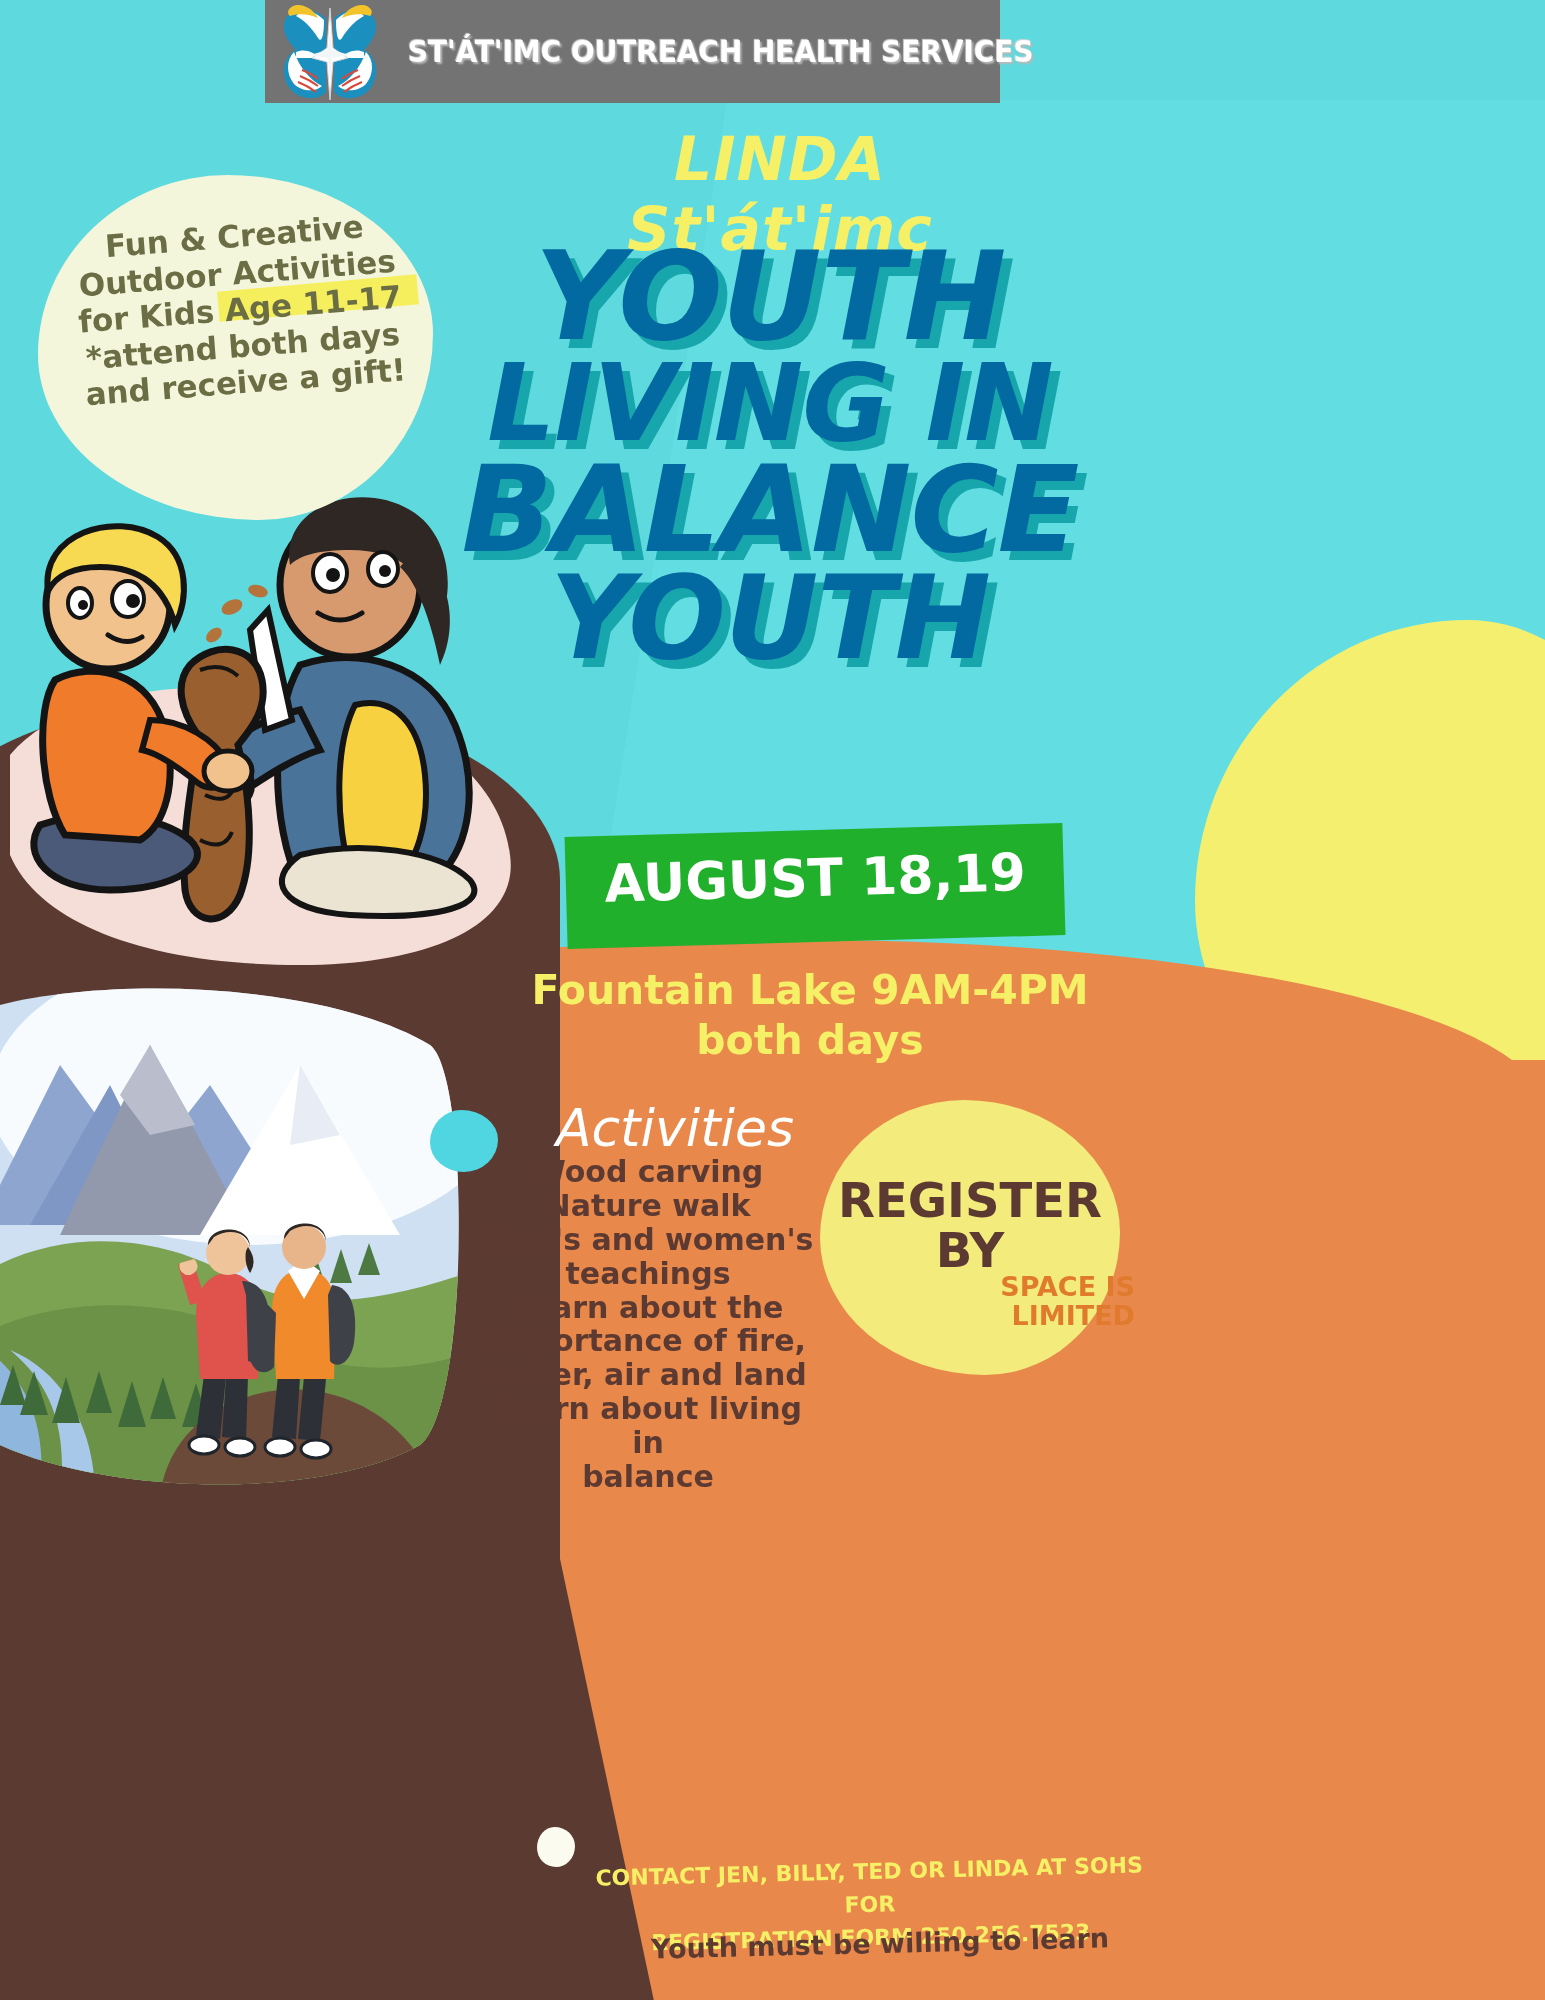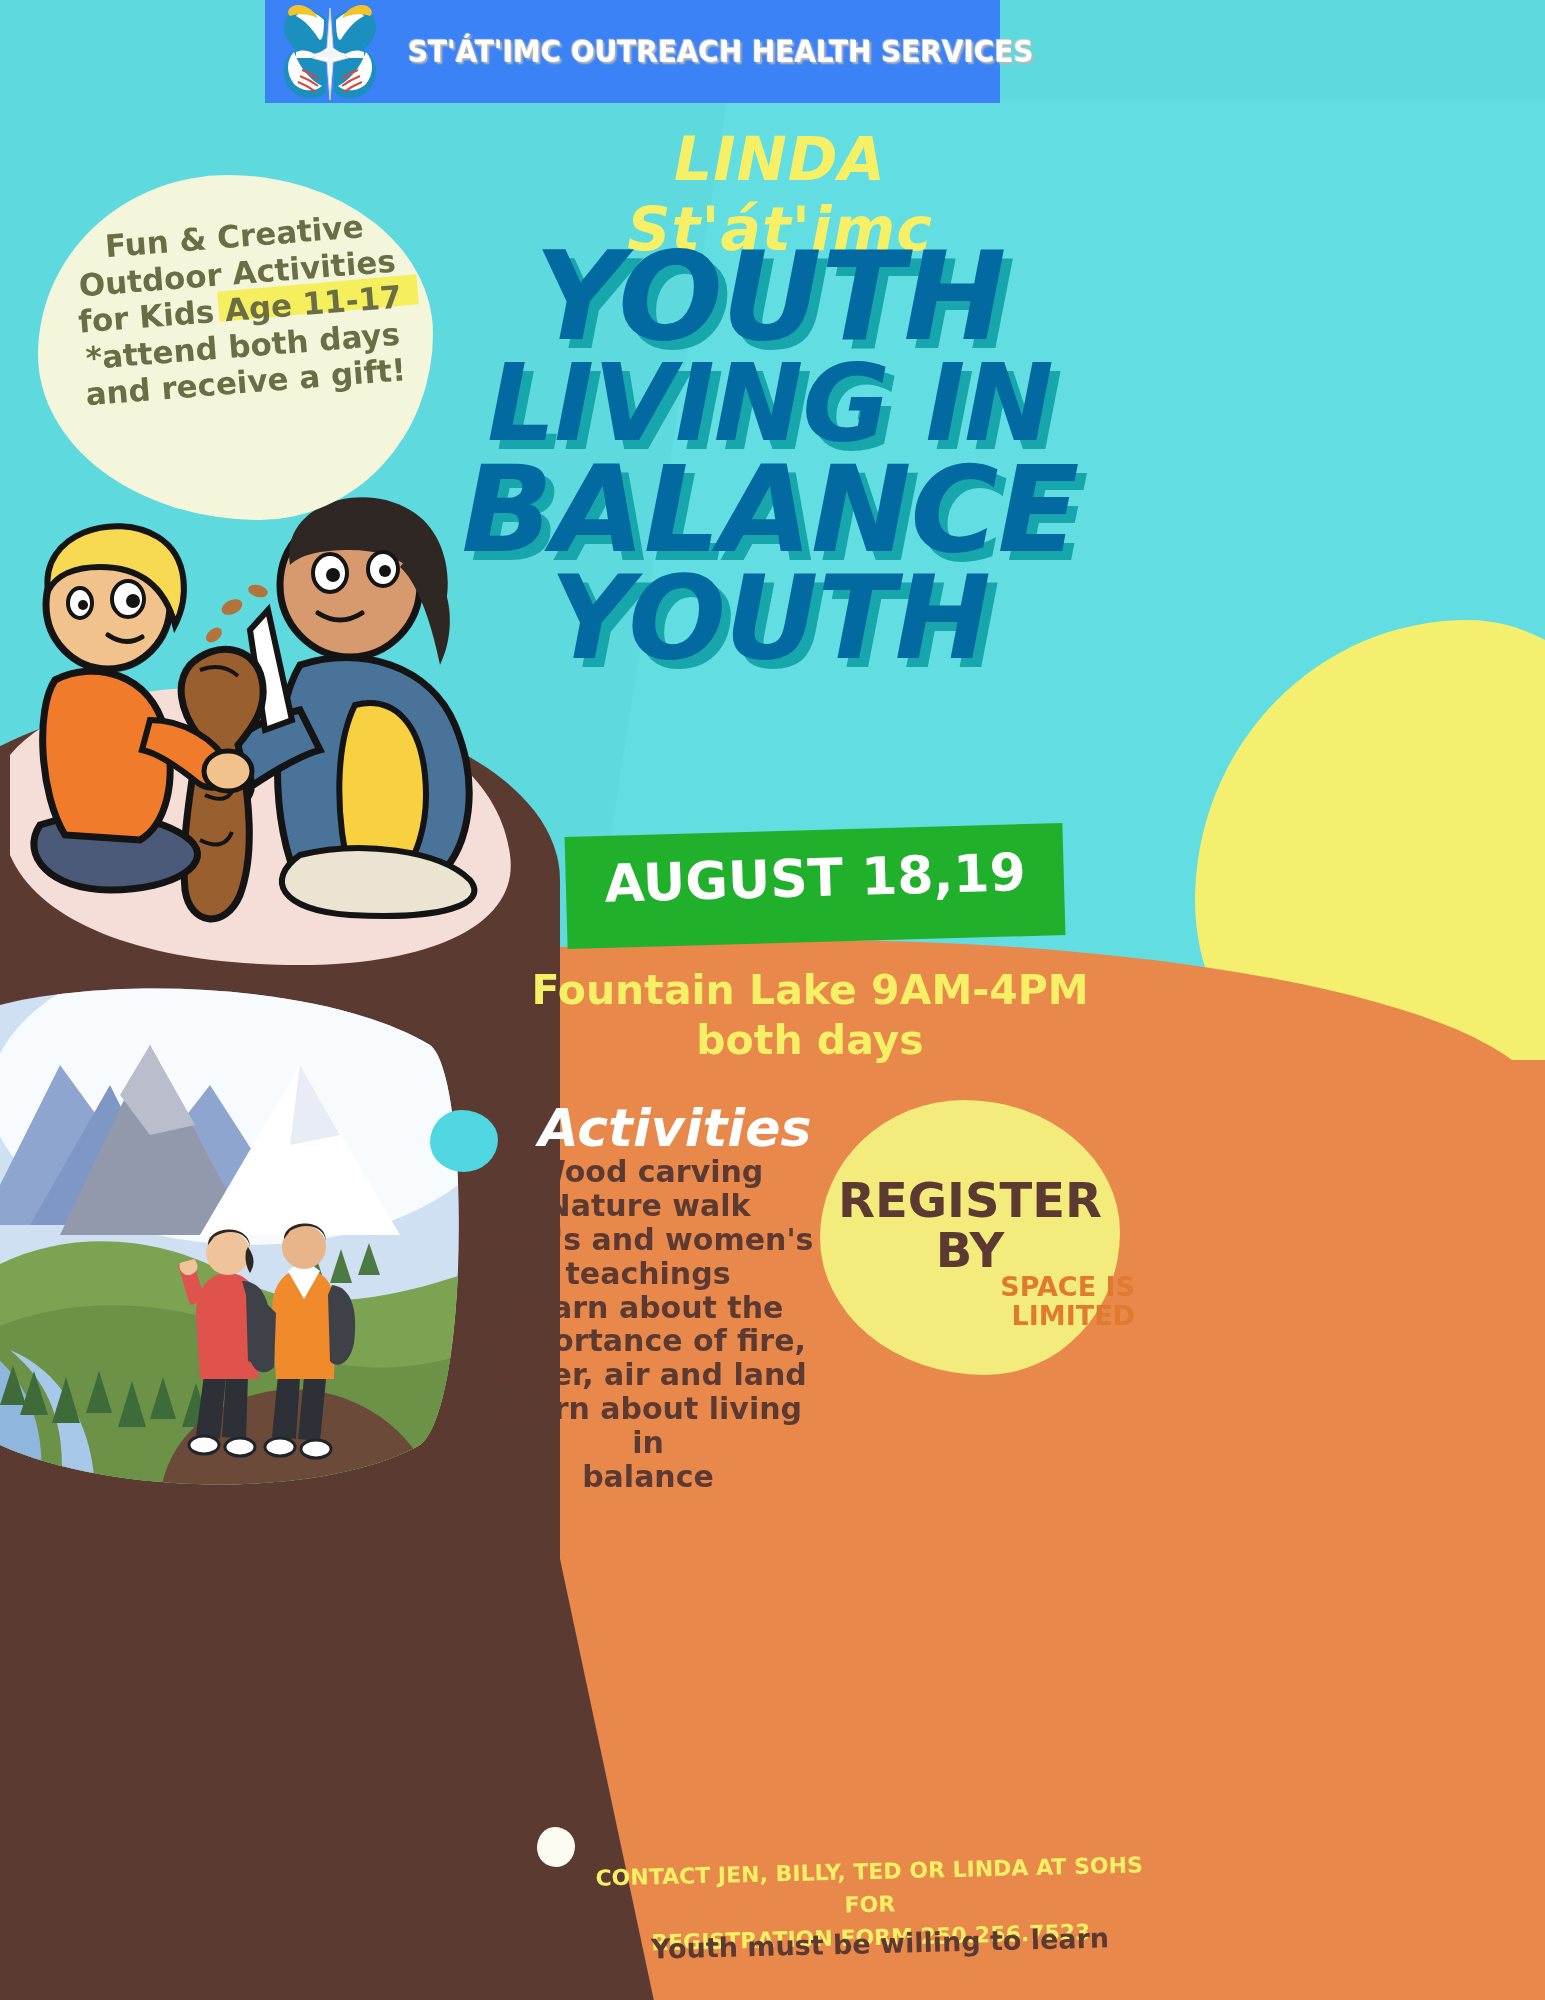--- a/index.html
+++ b/index.html
@@ -15,21 +15,21 @@
   .bg-yellow-blob{position:absolute;right:-120px;top:620px;width:470px;height:520px;
      background:#f4ef6f;border-radius:58% 42% 46% 54% / 54% 48% 52% 46%;}
   .bg-orange{position:absolute;left:0;bottom:0;width:1545px;height:1060px;background:#e8884b;
      border-radius:52% 48% 0 0 / 150px 170px 0 0;}
   .bg-orange2{position:absolute;left:0;bottom:0;width:1545px;height:940px;background:#e8884b;}
   .bg-brown{position:absolute;left:-60px;top:700px;width:620px;height:1320px;background:#5b3a32;
      border-radius:46% 54% 0 0 / 120px 180px 0 0;}
   .bg-brown-tail{position:absolute;left:330px;top:1380px;width:260px;height:640px;background:#5b3a32;
      transform:skewX(12deg);}
   
-  .header-bar{position:absolute;left:265px;top:0;width:735px;height:103px;background:#3b82f6;
+  .header-bar{position:absolute;left:265px;top:0;width:735px;height:103px;background:#737373;
      display:flex;align-items:center;}
   .logo-box{width:120px;height:103px;position:relative;flex:none;margin-left:5px;}
   .header-title{
      font-family:"DejaVu Sans",sans-serif;font-weight:bold;font-size:30px;letter-spacing:0px;
      color:#ffffff;text-shadow:2px 2px 2px #b9b9b9, -1px -1px 1px #d8d8d8;
      white-space:nowrap;margin-left:18px;transform:scaleX(0.93);transform-origin:left center;}
   
   .bubble{position:absolute;left:38px;top:175px;width:395px;height:345px;background:#f4f6dc;
      border-radius:48% 52% 44% 56% / 52% 46% 54% 48%;}
   .bubble-text{position:absolute;left:55px;top:218px;width:370px;
@@ -54,21 +54,21 @@
      transform:rotate(-1.6deg);}
   .date-text{position:absolute;left:566px;top:848px;width:498px;text-align:center;
      font-family:"DejaVu Sans",sans-serif;font-weight:bold;font-size:52px;color:#ffffff;
      transform:rotate(-1.6deg);letter-spacing:0px;}
   
   .loc{position:absolute;left:520px;top:965px;width:580px;text-align:center;
      font-family:"DejaVu Sans",sans-serif;font-weight:bold;font-size:41px;line-height:1.22;
      color:#f6f066;}
   
   .act-heading{position:absolute;left:500px;top:1098px;width:350px;text-align:center;
-     font-family:"DejaVu Sans",sans-serif;font-style:italic;font-weight:bold;font-size:52px;
+     font-family:"DejaVu Sans",sans-serif;font-style:italic;font-weight:normal;font-size:52px;
      color:#ffffff;}
   .act-list{position:absolute;left:478px;top:1155px;width:340px;text-align:center;
      font-family:"DejaVu Sans",sans-serif;font-weight:bold;font-size:30px;line-height:1.13;
      color:#5c3a32;}
   .teal-dot{position:absolute;left:430px;top:1110px;width:68px;height:62px;background:#4fd6e0;
      border-radius:46% 54% 50% 50% / 52% 48% 52% 48%;}
   .cream-dot{position:absolute;left:537px;top:1827px;width:38px;height:40px;background:#fbfbf0;
      border-radius:46% 54% 50% 50% / 52% 48% 52% 48%;}
   
   .reg-blob{position:absolute;left:820px;top:1100px;width:300px;height:275px;background:#f3eb7c;

